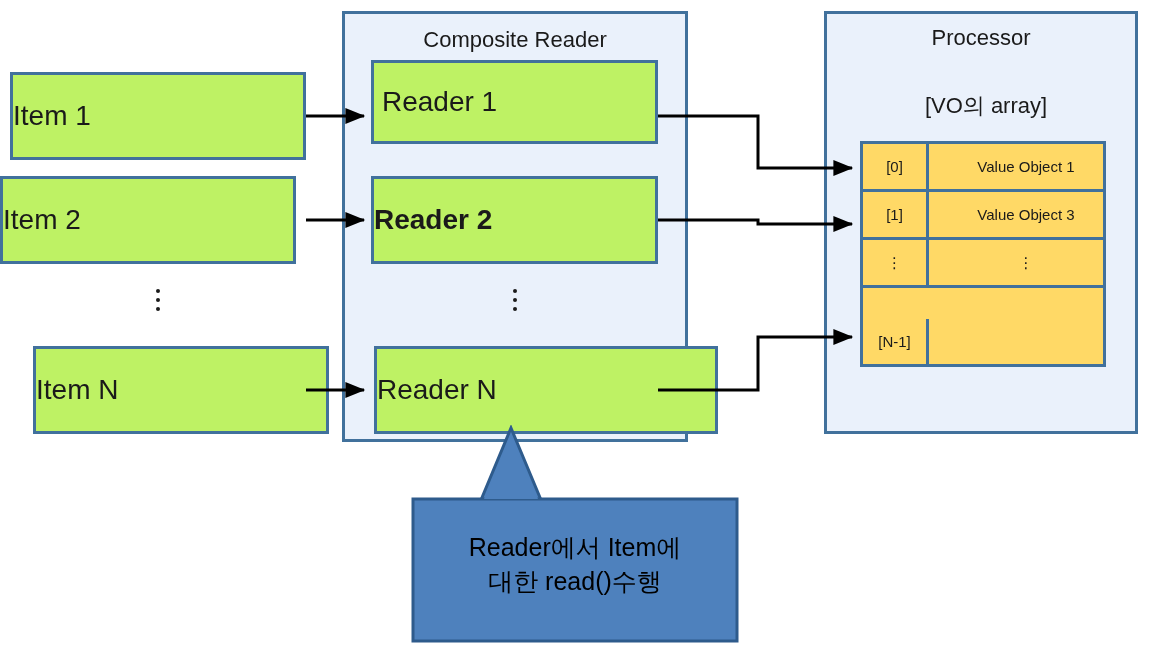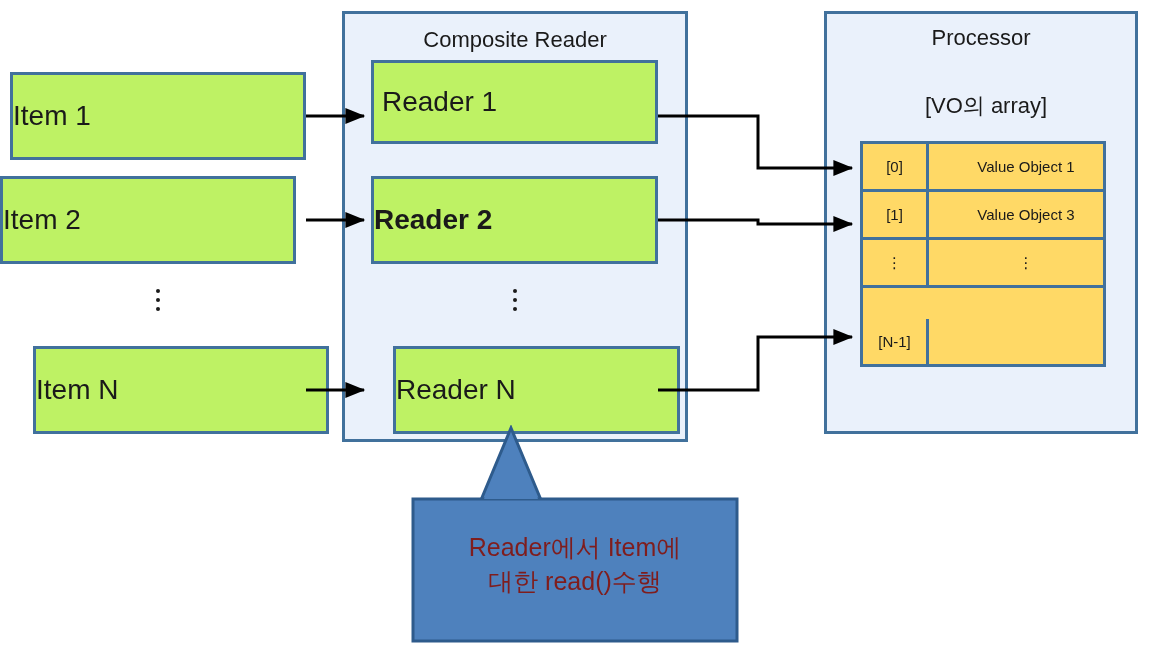--- a/index.html
+++ b/index.html
@@ -118,21 +118,21 @@
 
   
   .callout {
     position: absolute;
   }
   .callout-text {
     position: absolute;
     left: 0;
     right: 0;
     text-align: center;
-    color: #7f1d1d;
+    color: #000000;
     font-size: 25px;
     line-height: 34px;
     white-space: pre-line;
   }
 </style>
 </head>
 <body>
 
 <div id="canvas">
 
@@ -165,21 +165,21 @@
   <div class="ybox" style="left:371px; top:176px; width:287px; height:88px;font-weight:bold;">
     <span>Reader 2</span>
   </div>
 
   <div class="vdots" style="left:495px; top:280px; width:40px; height:40px;">
     <i></i>
       <i></i>
       <i></i>
   </div>
 
-  <div class="ybox" style="left:393px; top:346px; width:287px; height:88px;">
+  <div class="ybox" style="left:374px; top:346px; width:344px; height:88px;">
     <span>Reader N</span>
   </div>
 
   <div class="panel" style="left:824px; top:11px; width:314px; height:423px;">
   </div>
   <div class="panel-title" style="left:824px; top:25px; width:314px;">Processor</div>
   <div class="panel-title" style="left:824px; top:93px; width:324px;">[VO의 array]</div>
 
   <div class="vo-table" style="left:860px; top:141px; width:246px; height:226px;">
 

